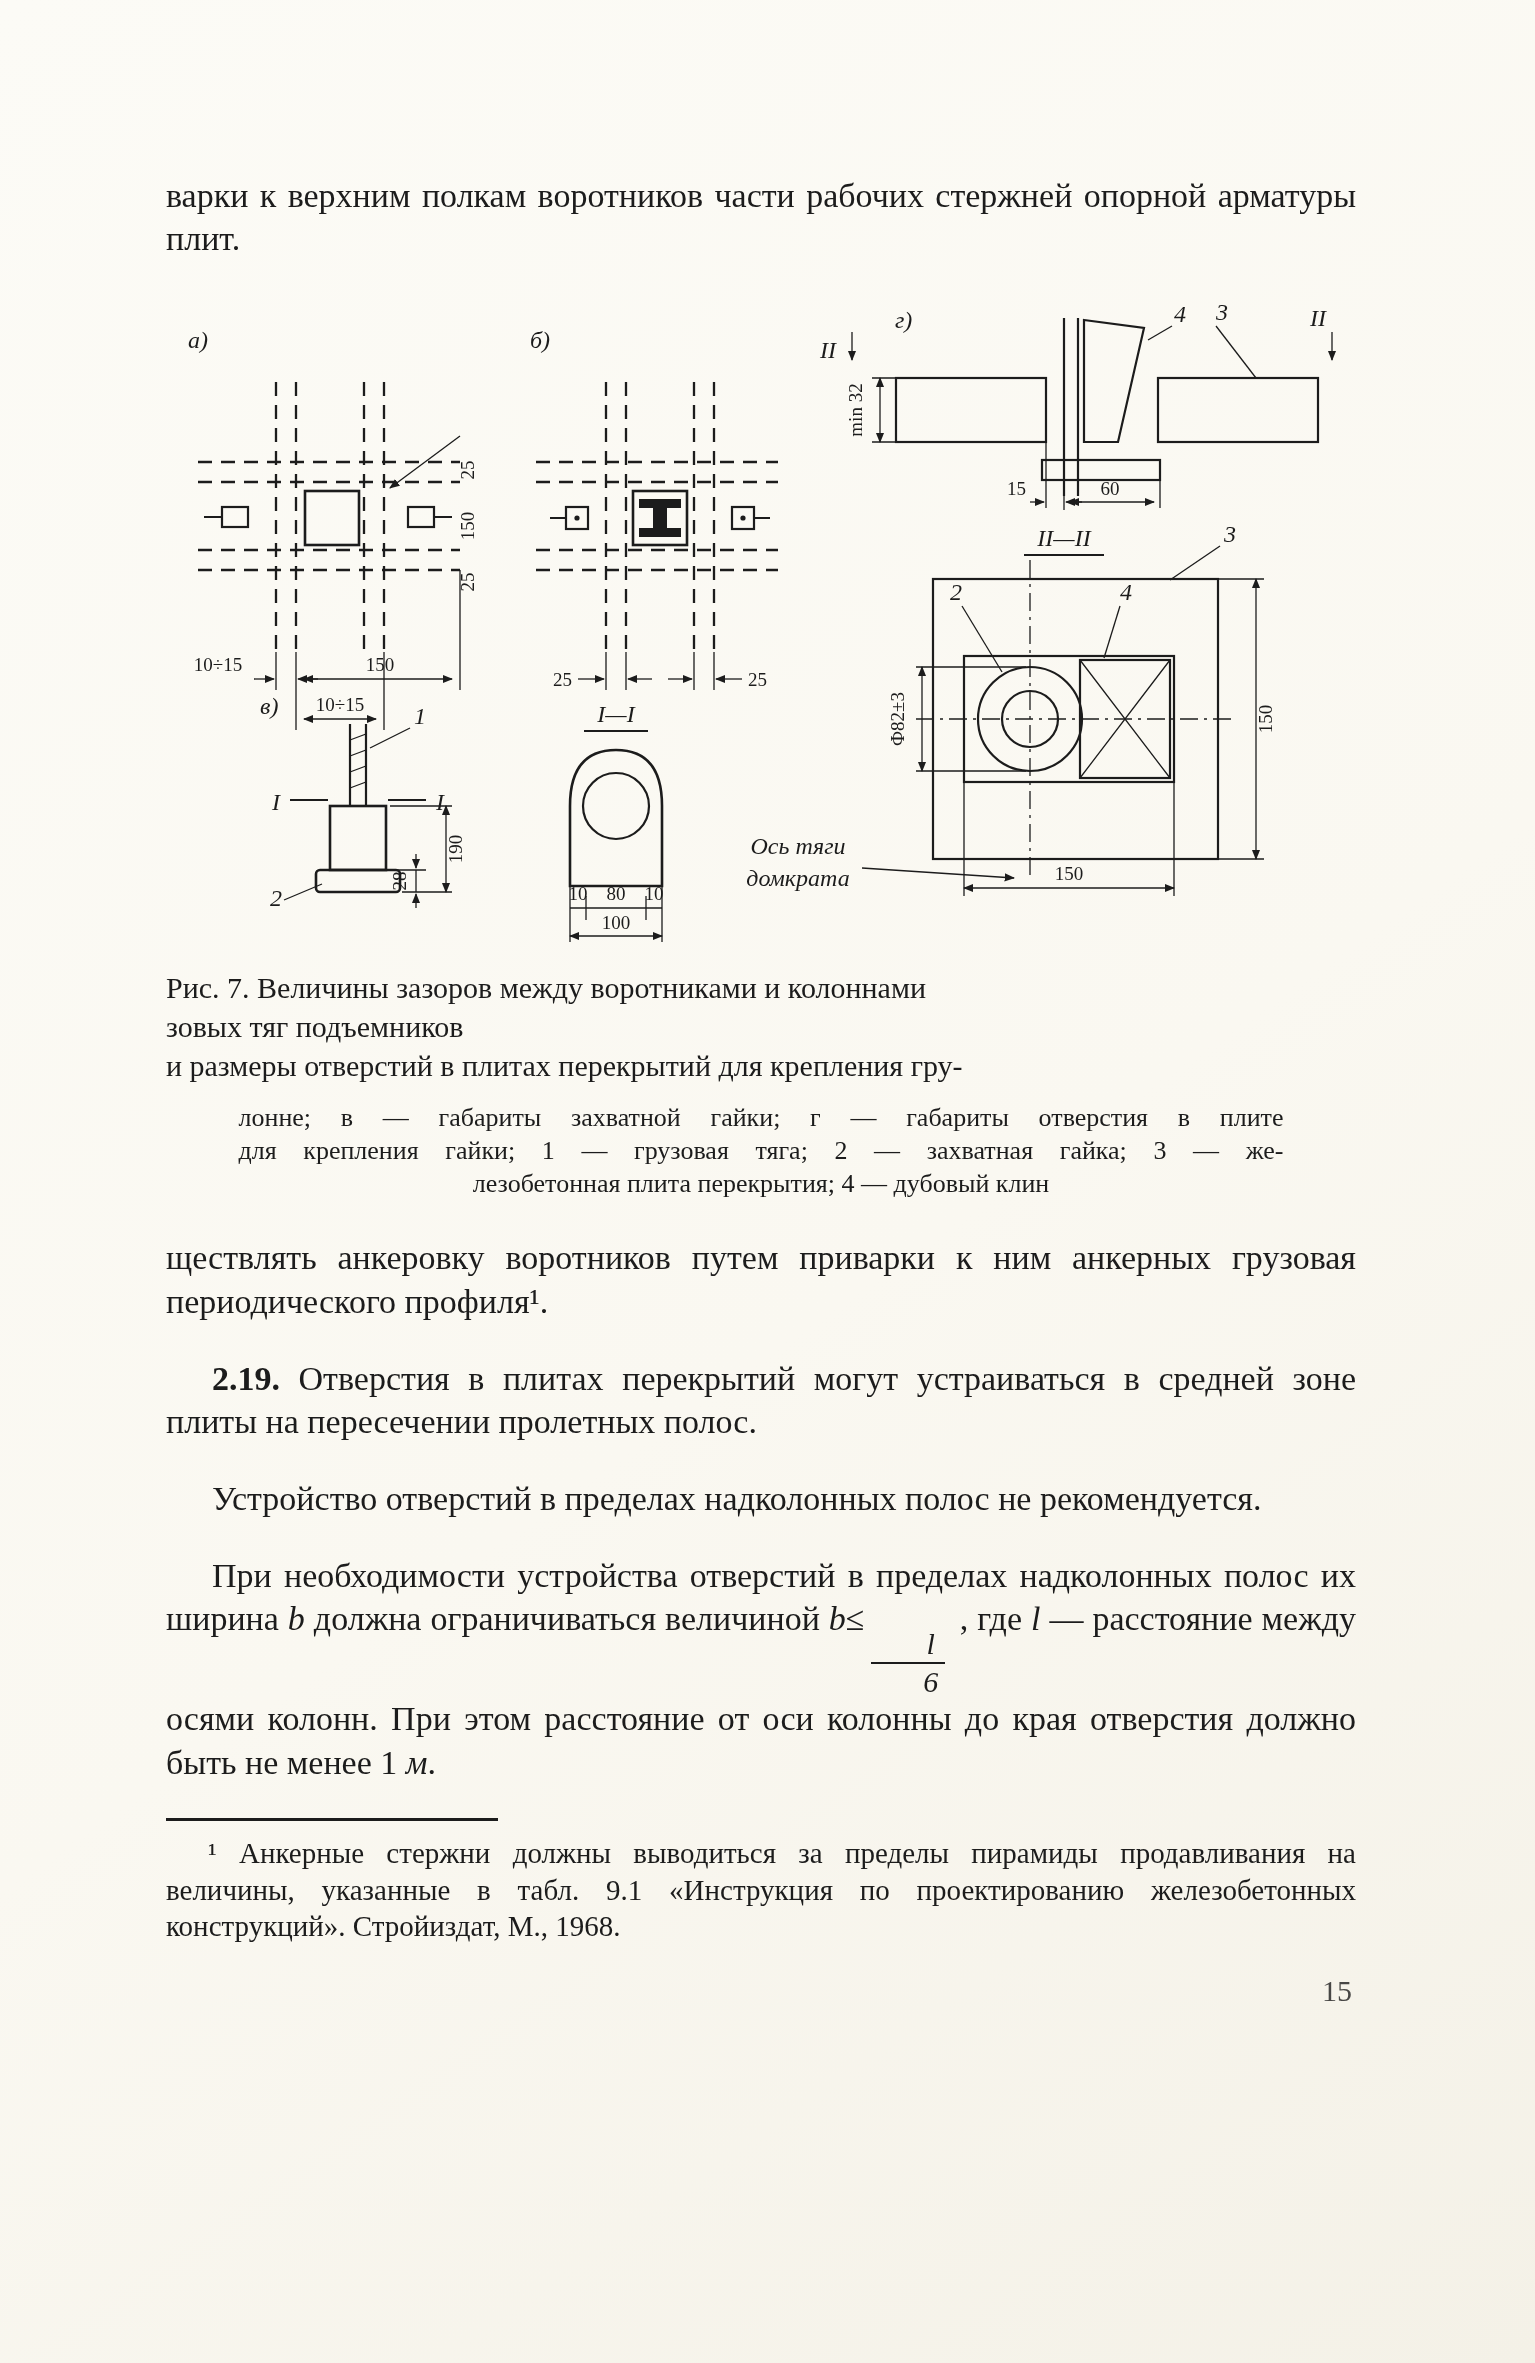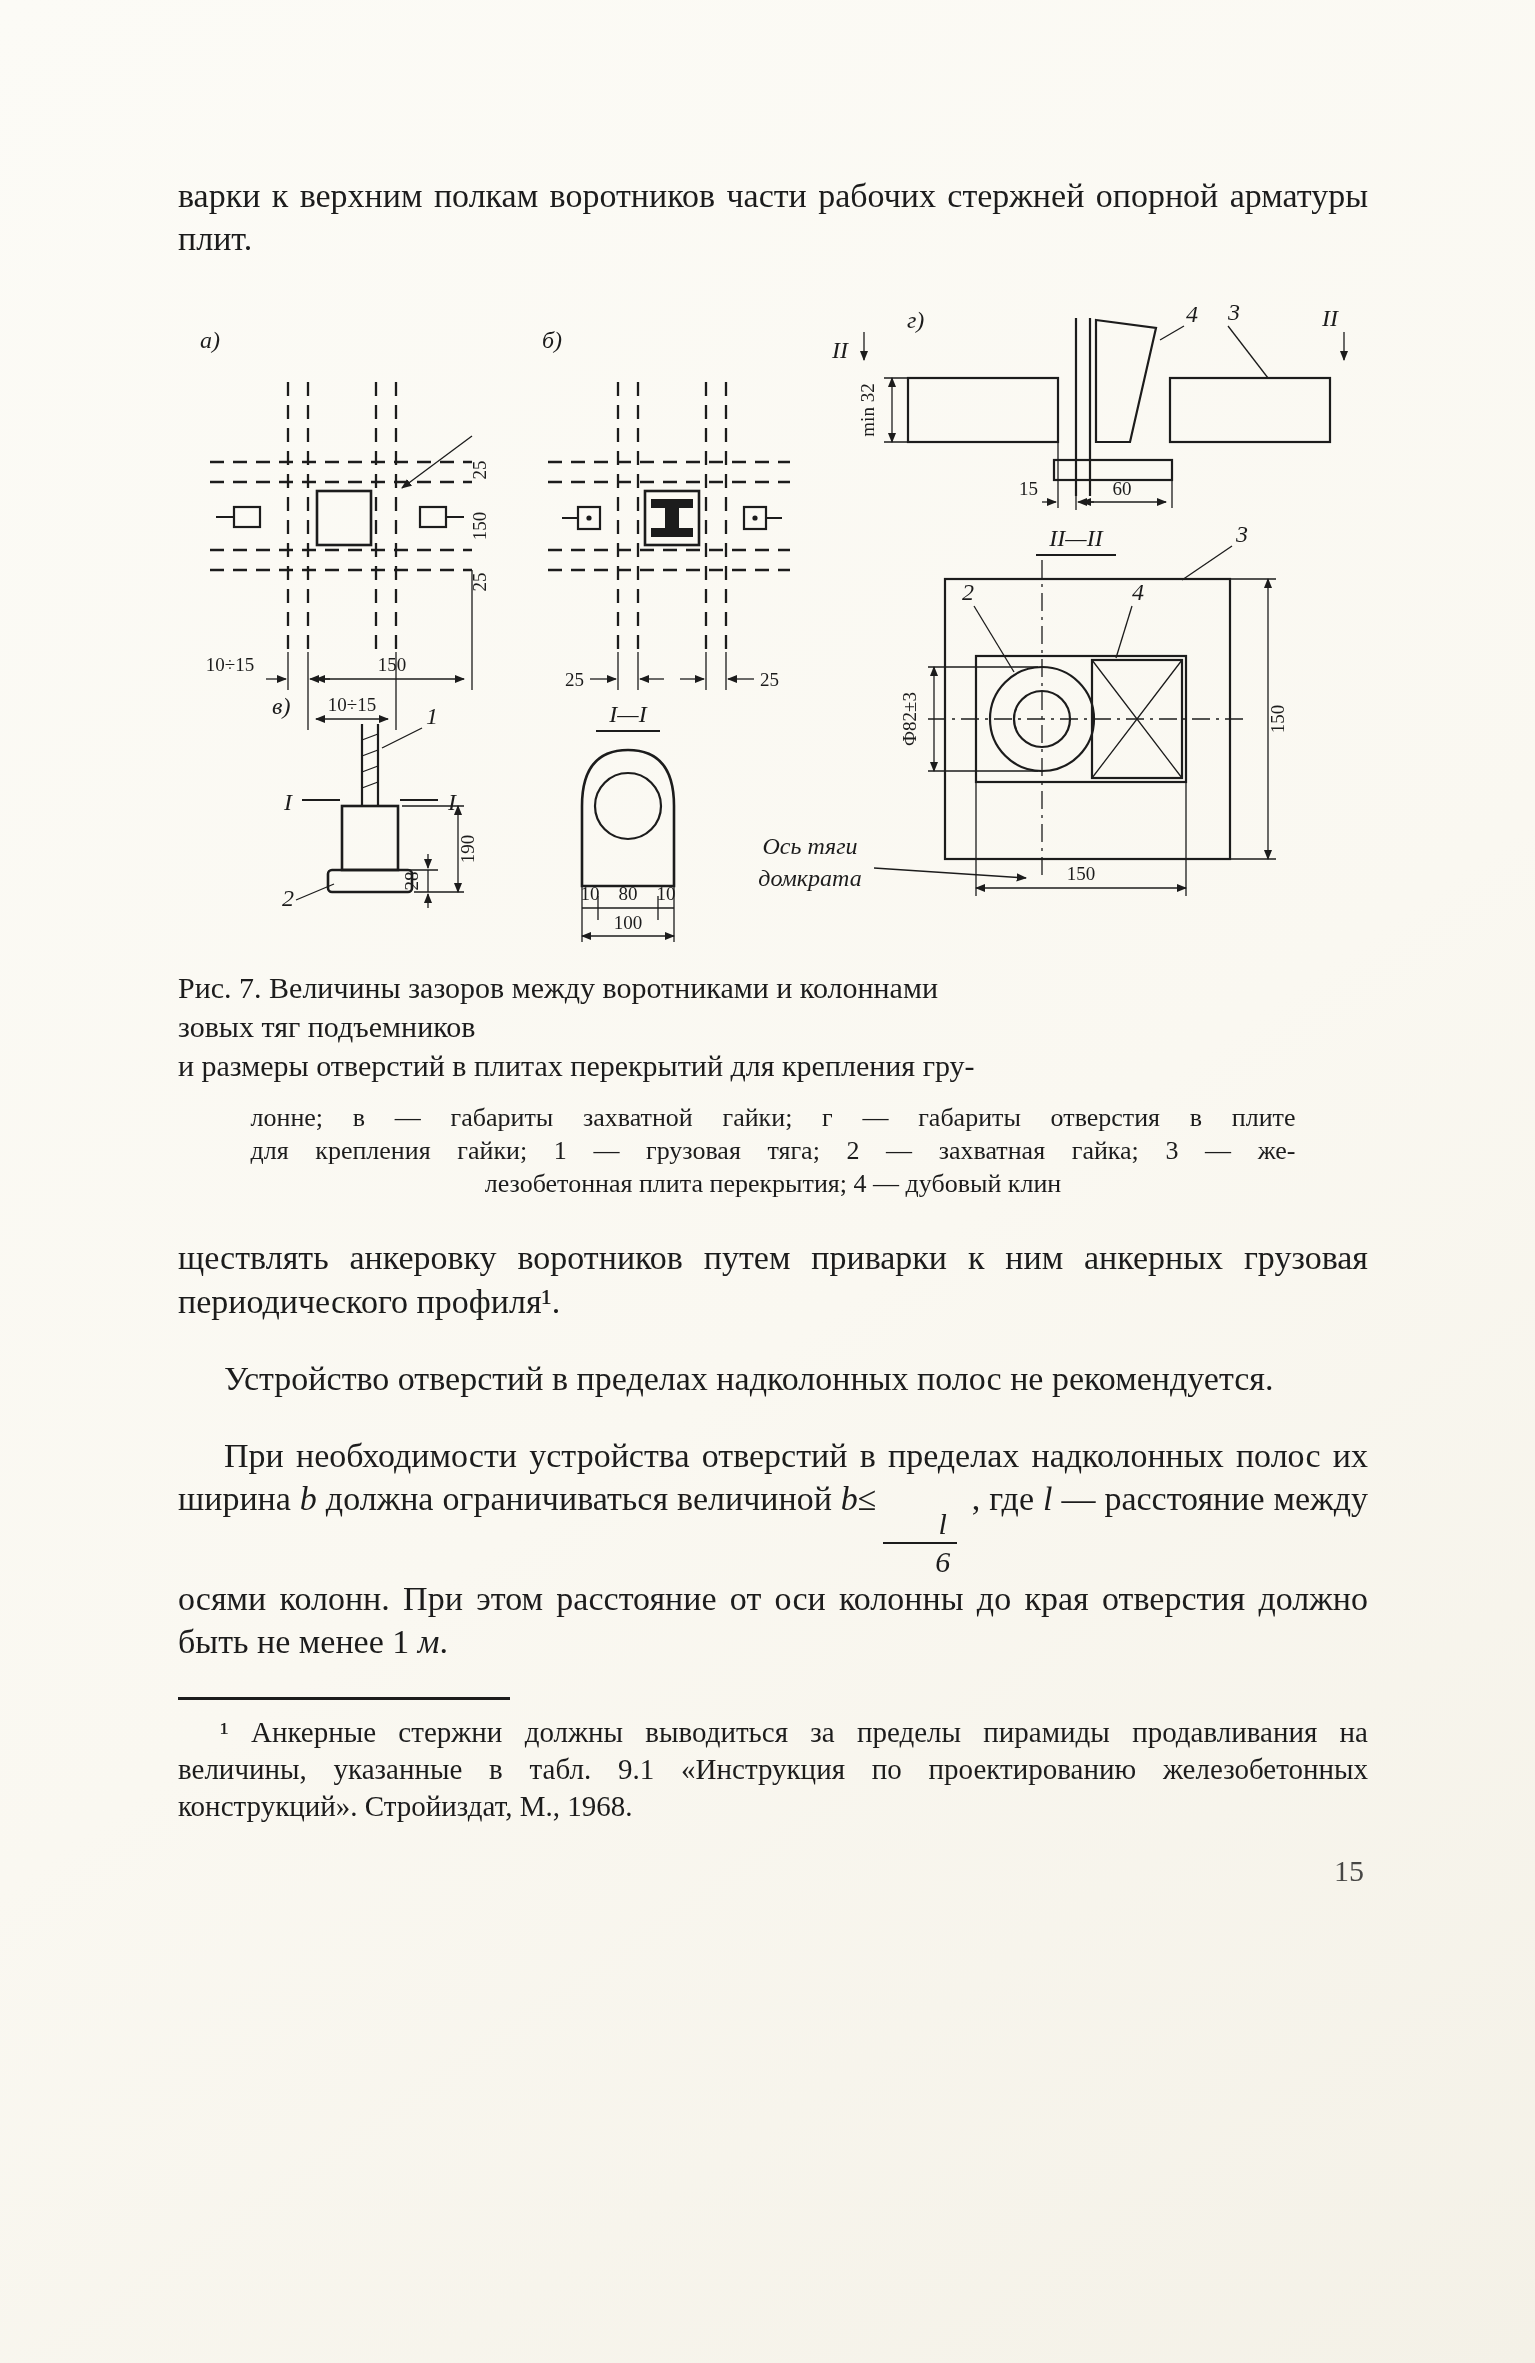--- a/index.html
+++ b/index.html
@@ -1,19 +1,19 @@
 <!DOCTYPE html>
 <html><head>
 <meta charset="utf-8">
 <style>
   html,body{margin:0;padding:0;background:#e8e6df;}
   .page{position:relative;width:1535px;height:2363px;margin:0 auto;overflow:hidden;
         background:linear-gradient(145deg,#fcfbf6 0%,#faf8f1 55%,#f4f1e7 100%);
         font-family:"Liberation Serif","DejaVu Serif",serif;color:#1c1c1c;}
-  .content{position:absolute;left:178px;top:140px;width:1190px;}
+  .content{position:absolute;left:166px;top:140px;width:1190px;}
   .para{font-size:34px;line-height:1.27;text-align:justify;}
   .para.indent{text-indent:46px;}
   .it{font-style:italic;}
   .bold{font-weight:bold;}
   .figure{margin:26px 0 4px -8px;}
   .caption{margin-top:10px;font-size:30px;line-height:1.3;}
   .legend{width:1045px;margin:16px auto 0;font-size:26px;line-height:1.27;}
   .legend-line{text-align:justify;text-align-last:justify;}
   .legend-line.center{text-align:left;text-align-last:center;}
   .after-fig{margin-top:36px;}
@@ -201,20 +201,21 @@
     </div>
 
     <div class="legend">
       <div class="legend-line">лонне; в — габариты захватной гайки; г — габариты отверстия в плите</div>
       <div class="legend-line">для крепления гайки; 1 — грузовая тяга; 2 — захватная гайка; 3 — же-</div>
       <div class="legend-line center">лезобетонная плита перекрытия; 4 — дубовый клин</div>
     </div>
 
     <p class="para after-fig"><span>ществлять анкеровку воротников путем приварки к ним анкерных грузовая периодического профиля¹.</span></p>
 
+    <p class="para indent"><span class="bold">2.19.</span><span> Отверстия в плитах перекрытий могут устраиваться в средней зоне плиты на пересечении пролетных полос.</span></p>
 
     <p class="para indent"><span>Устройство отверстий в пределах надколонных полос не рекомендуется.</span></p>
 
     <p class="para indent"><span>При необходимости устройства отверстий в пределах надколонных полос их ширина </span><span class="it">b</span><span> должна ограничиваться величиной </span><span class="it">b</span><span>≤</span><span class="frac">
           <span class="num">l</span>
           <span class="den">6</span>
         </span><span> , где </span><span class="it">l</span><span> — расстояние между осями колонн. При этом расстояние от оси колонны до края отверстия должно быть не менее 1 </span><span class="it">м</span><span>.</span></p>
 
     <div class="rule"></div>
 

